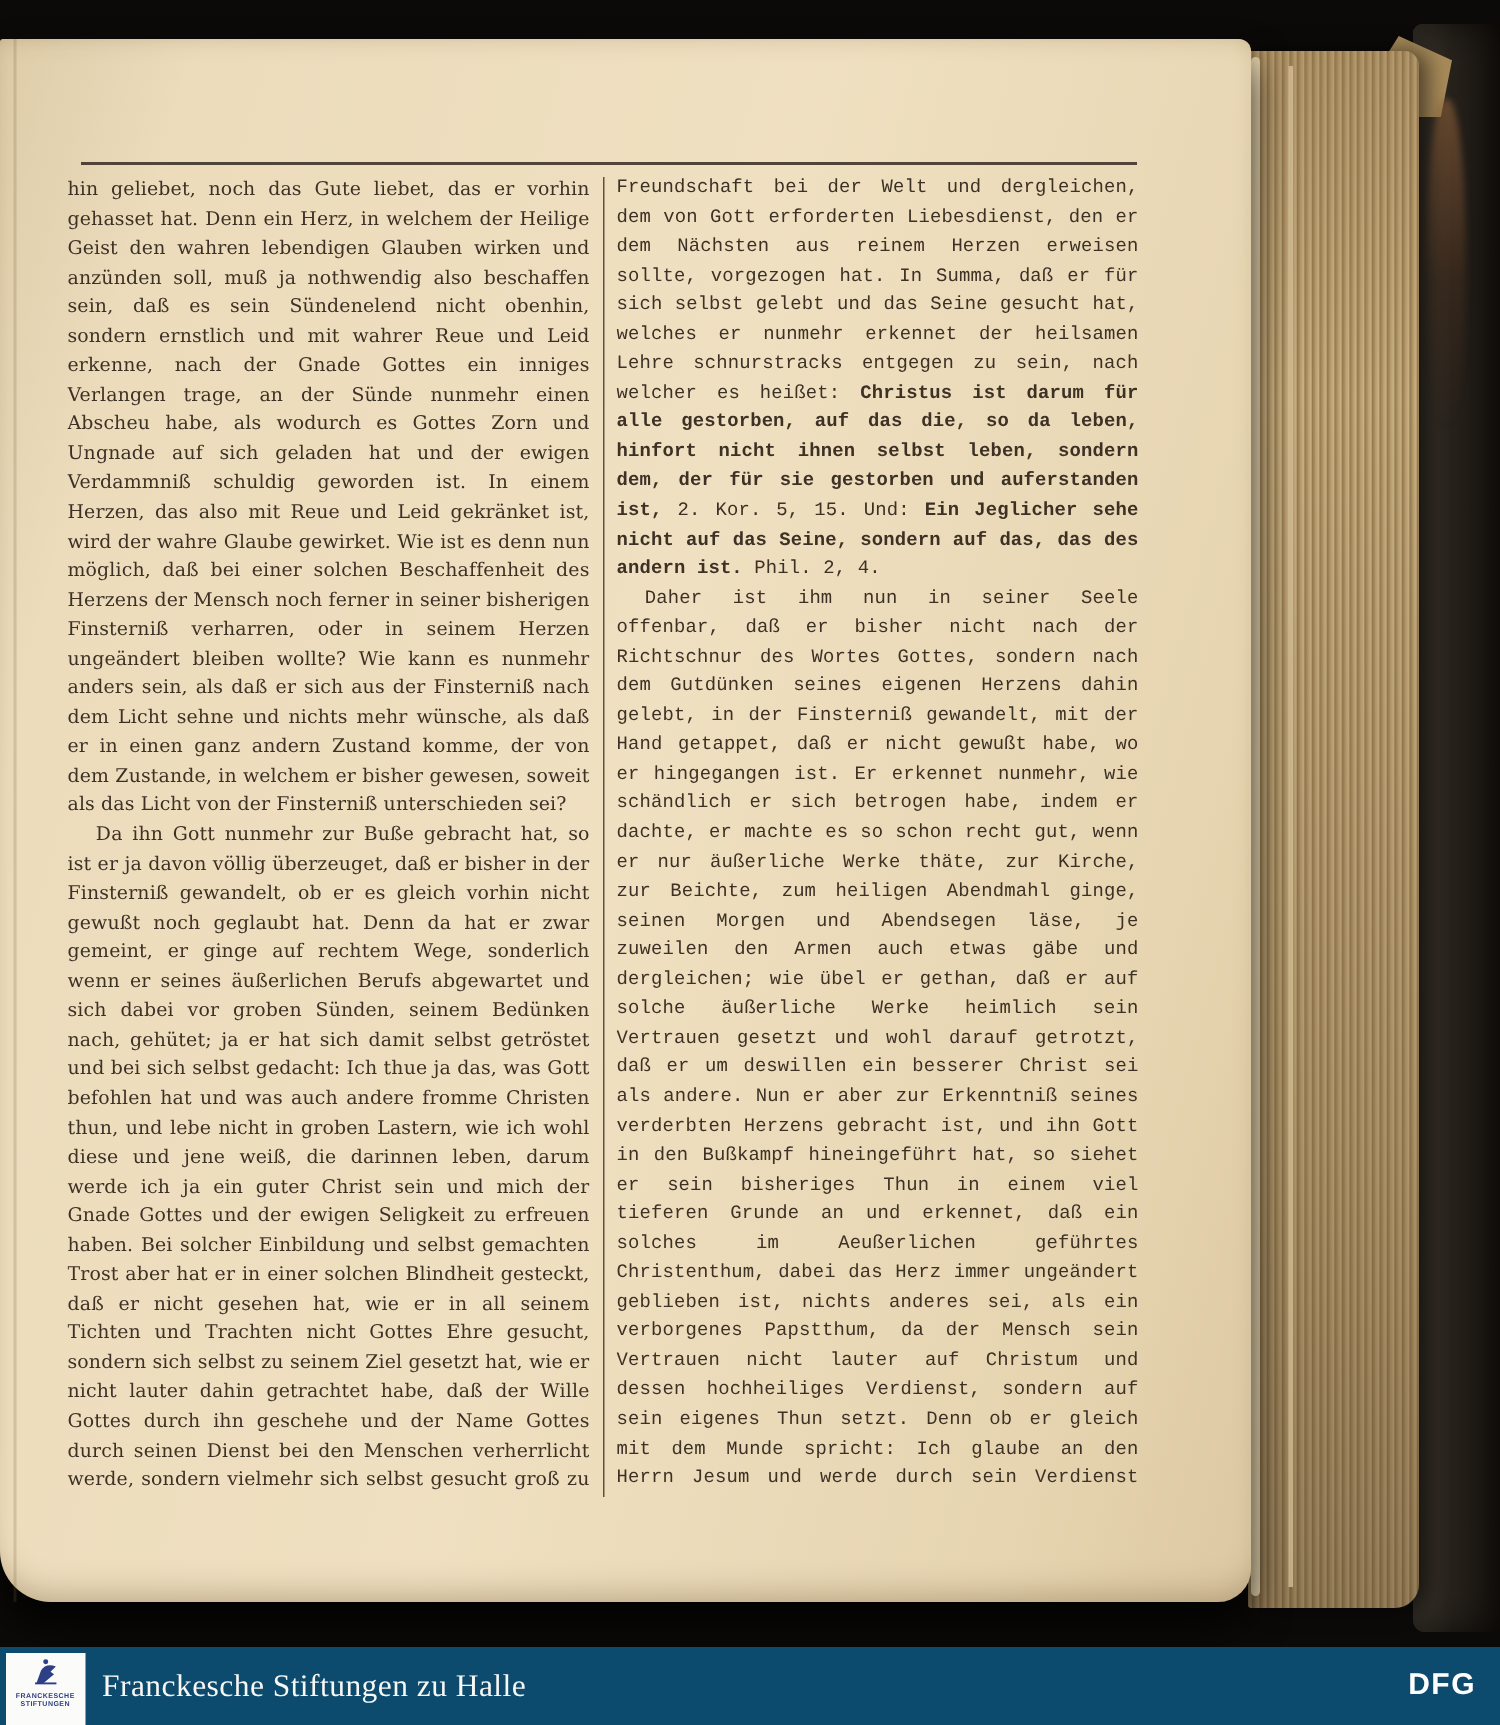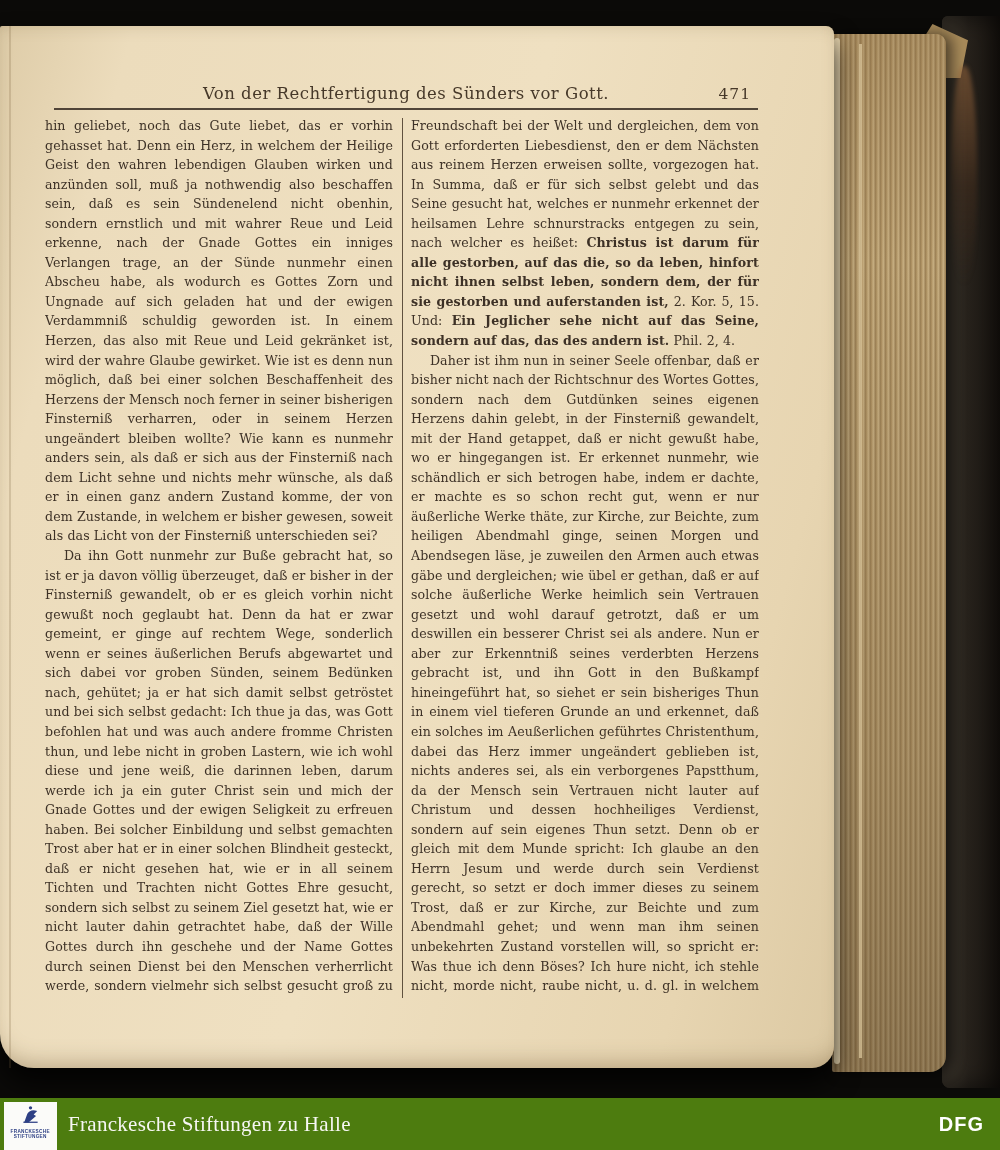--- a/index.html
+++ b/index.html
@@ -81,25 +81,25 @@
     color:#3d3126;
     letter-spacing:.1px;
   }
   .col p{margin:0;}
   .col p.indent{text-indent:1.5em;}
   .b{font-weight:700;}
   .col-divider{
     width:1px;height:880px;margin:2px 8px 0 9px;
     background:rgba(70,56,40,.85);
   }
-  .col.right-col{flex:1;}
+  .col.right-col{flex:1;font-family:Liberation Mono, monospace;}
   
   .footer{
     position:absolute;left:0;top:1098px;width:1000px;height:52px;
-    background:#4d7c0f;
+    background:#0c4a6e;
   }
   .logo-box{
     position:absolute;left:4px;top:4px;width:53px;height:48px;
     background:#fbfbf9;
     display:flex;flex-direction:column;align-items:center;
     padding-top:3px;box-sizing:border-box;
   }
   .logo-caption{
     margin-top:1px;text-align:center;
     font-family:"Liberation Sans",sans-serif;font-weight:700;
@@ -121,24 +121,20 @@
 </head>
 <body>
 
 <div class="cover"></div>
 <div class="corner-patch"></div>
 <div class="cover-wear"></div>
 <div class="fore-edge"></div>
 
 <div class="page">
 
-  <div class="head-row">
-    <span class="running-title">Von der Rechtfertigung des Sünders vor Gott.</span>
-    <span class="page-num">471</span>
-  </div>
   <div class="head-rule"></div>
 
   <div class="cols">
 
     <div class="col left-col">
       <p class="para">hin geliebet, noch das Gute liebet, das er vorhin gehasset hat.  Denn ein Herz, in welchem der Heilige Geist den wahren lebendigen Glauben wirken und anzünden soll, muß ja nothwendig also beschaffen sein, daß es sein Sündenelend nicht obenhin, sondern ernstlich und mit wahrer Reue und Leid erkenne, nach der Gnade Gottes ein inniges Verlangen trage, an der Sünde nunmehr einen Abscheu habe, als wodurch es Gottes Zorn und Ungnade auf sich geladen hat und der ewigen Verdammniß schuldig geworden ist.  In einem Herzen, das also mit Reue und Leid gekränket ist, wird der wahre Glaube gewirket.  Wie ist es denn nun möglich, daß bei einer solchen Beschaffenheit des Herzens der Mensch noch ferner in seiner bisherigen Finsterniß verharren, oder in seinem Herzen ungeändert bleiben wollte? Wie kann es nunmehr anders sein, als daß er sich aus der Finsterniß nach dem Licht sehne und nichts mehr wünsche, als daß er in einen ganz andern Zustand komme, der von dem Zustande, in welchem er bisher gewesen, soweit als das Licht von der Finsterniß unterschieden sei?</p>
       <p class="indent">Da ihn Gott nunmehr zur Buße gebracht hat, so ist er ja davon völlig überzeuget, daß er bisher in der Finsterniß gewandelt, ob er es gleich vorhin nicht gewußt noch geglaubt hat.  Denn da hat er zwar gemeint, er ginge auf rechtem Wege, sonderlich wenn er seines äußerlichen Berufs abgewartet und sich dabei vor groben Sünden, seinem Bedünken nach, gehütet; ja er hat sich damit selbst getröstet und bei sich selbst gedacht: Ich thue ja das, was Gott befohlen hat und was auch andere fromme Christen thun, und lebe nicht in groben Lastern, wie ich wohl diese und jene weiß, die darinnen leben, darum werde ich ja ein guter Christ sein und mich der Gnade Gottes und der ewigen Seligkeit zu erfreuen haben. Bei solcher Einbildung und selbst gemachten Trost aber hat er in einer solchen Blindheit gesteckt, daß er nicht gesehen hat, wie er in all seinem Tichten und Trachten nicht Gottes Ehre gesucht, sondern sich selbst zu seinem Ziel gesetzt hat, wie er nicht lauter dahin getrachtet habe, daß der Wille Gottes durch ihn geschehe und der Name Gottes durch seinen Dienst bei den Menschen verherrlicht werde, sondern vielmehr sich selbst gesucht groß zu machen, und gleichsam sein eigener Götze gewesen ist und sich selbst angebetet hat; wie er auch nicht in herzlicher und ungefärbter Liebe gegen seinen Nächsten gestanden, noch dessen Bestes ohne Eigennutz gesucht, sondern immer seinen eigenen Vortheil vor Augen gehabt, und seine Gemächlichkeit, gute Tage, Wollust, Ehre,</p>
     </div>
 
     <div class="col-divider"></div>

